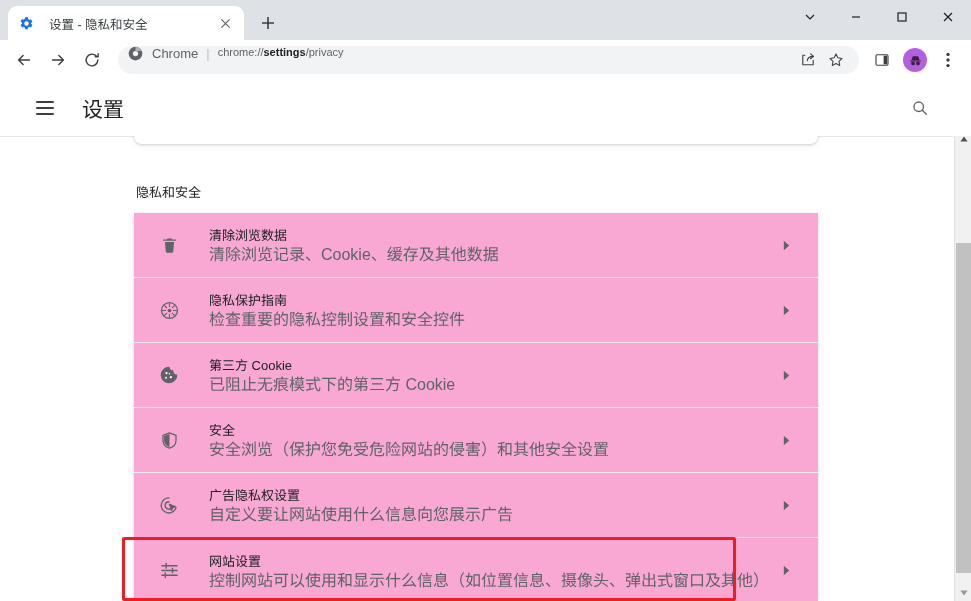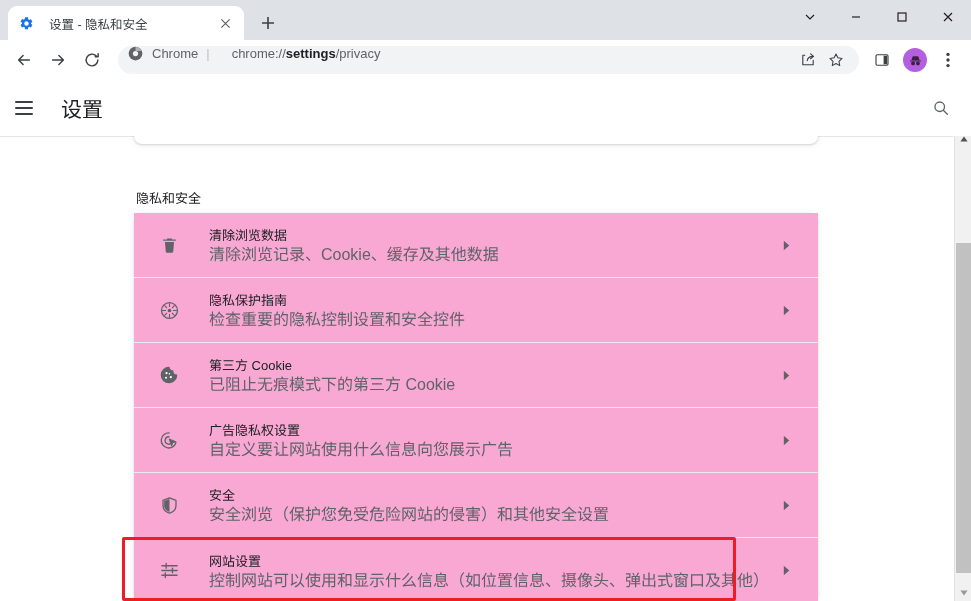--- a/index.html
+++ b/index.html
@@ -84,21 +84,21 @@
     background: #f1f3f4;
     border-radius: 14px;
     display: flex; 
     padding: 0 10px;
     gap: 8px;
     min-width: 0;
   }
   .omni-chrome-icon { width: 16px; height: 16px; flex: 0 0 16px; display:flex; }
   .omni-scheme { font-size: 13px; color: #5f6368; white-space: nowrap; }
   .omni-sep { color: #bdc1c6; font-size: 13px; }
-  .omni-url { font-size: 13px; color: #5f6368; white-space: nowrap; margin-left: 14px; }
+  .omni-url { font-size: 11px; color: #5f6368; white-space: nowrap; }
   .omni-url b { color: #202124; font-weight: 700; }
   .omni-right { margin-left: auto; display: flex; align-items: center; gap: 2px; }
   .omni-icon-btn {
     width: 26px; height: 26px;
     display: flex; align-items: center; justify-content: center;
     color: #3c4043;
   }
   .tb-icon-btn {
     width: 30px; height: 32px;
     display: flex; align-items: center; justify-content: center;
@@ -117,21 +117,21 @@
   .page {
     position: absolute; top: 80px; left: 0;
     width: 971px; height: 521px;
     background: #ffffff;
     overflow: hidden;
   }
   .settings-header {
     position: relative;
     height: 56px;
     display: flex; align-items: center;
-    padding: 0 0;
+    padding: 0 21px;
     background: #ffffff;
     z-index: 5;
   }
   .hamburger {
     width: 40px; height: 40px;
     display: flex; flex-direction: column; align-items: center; justify-content: center;
     gap: 4px;
     margin-left: 4px;
   }
   .hamburger span {
@@ -157,21 +157,21 @@
   .card-above {
     position: absolute;
     left: 134px; top: -52px;
     width: 684px; height: 60px;
     background: #ffffff;
     border-radius: 8px;
     box-shadow: 0 1px 2px rgba(60,64,67,.18), 0 1px 6px rgba(60,64,67,.10);
   }
   .section-title {
     position: absolute;
-    left: 136px; top: 52px;
+    left: 136px; top: 46px;
     font-size: 13px; color: #202124; font-weight: 400;
   }
   .card {
     position: absolute;
     left: 134px; top: 77px;
     width: 684px;
     background: #ffffff;
     border-radius: 8px;
     box-shadow: 0 1px 2px rgba(60,64,67,.18), 0 1px 6px rgba(60,64,67,.10);
     overflow: visible;
@@ -434,47 +434,47 @@
         </div>
         <div class="row-arrow">
           <svg width="9" height="11" viewBox="0 0 9 11" fill="#5f6368">
               <path d="M1.8 0.8 L7.2 5.5 L1.8 10.2 Z"></path>
             </svg>
         </div>
       </div>
 
       <div class="row">
         <div class="row-icon">
+          <svg width="19" height="19" viewBox="0 0 24 24" fill="none">
+            <path d="M12 2.4 L20.2 5.6 V11.6 c0 5.1-3.5 8.8-8.2 10 -4.7-1.2-8.2-4.9-8.2-10 V5.6 Z" stroke="#5f6368" stroke-width="1.6" stroke-linejoin="round"></path>
+            <path d="M12 3.9 V20.1 c-3.9-1.1-6.8-4.2-6.8-8.5 V6.4 Z" fill="#5f6368"></path>
+          </svg>
+        </div>
+        <div class="row-text">
+          <div class="row-title">安全</div>
+          <div class="row-sub">安全浏览（保护您免受危险网站的侵害）和其他安全设置</div>
+        </div>
+        <div class="row-arrow">
+          <svg width="9" height="11" viewBox="0 0 9 11" fill="#5f6368">
+              <path d="M1.8 0.8 L7.2 5.5 L1.8 10.2 Z"></path>
+            </svg>
+        </div>
+      </div>
+
+      <div class="row">
+        <div class="row-icon">
           <svg width="21" height="21" viewBox="0 0 24 24" fill="none" stroke="#5f6368" stroke-width="1.5">
             <path d="M19.6 13.6 A8.6 8.6 0 1 1 12 3.4"></path>
             <path d="M15.1 13.6 A4.2 4.2 0 1 1 12 7.8"></path>
             <path d="M11.6 10.2 L19.2 13.4 L15.6 14.6 L14.4 18.2 Z" fill="#5f6368" stroke="#5f6368" stroke-width="1.1" stroke-linejoin="round"></path>
           </svg>
         </div>
         <div class="row-text">
           <div class="row-title">广告隐私权设置</div>
           <div class="row-sub">自定义要让网站使用什么信息向您展示广告</div>
-        </div>
-        <div class="row-arrow">
-          <svg width="9" height="11" viewBox="0 0 9 11" fill="#5f6368">
-              <path d="M1.8 0.8 L7.2 5.5 L1.8 10.2 Z"></path>
-            </svg>
-        </div>
-      </div>
-
-      <div class="row">
-        <div class="row-icon">
-          <svg width="19" height="19" viewBox="0 0 24 24" fill="none">
-            <path d="M12 2.4 L20.2 5.6 V11.6 c0 5.1-3.5 8.8-8.2 10 -4.7-1.2-8.2-4.9-8.2-10 V5.6 Z" stroke="#5f6368" stroke-width="1.6" stroke-linejoin="round"></path>
-            <path d="M12 3.9 V20.1 c-3.9-1.1-6.8-4.2-6.8-8.5 V6.4 Z" fill="#5f6368"></path>
-          </svg>
-        </div>
-        <div class="row-text">
-          <div class="row-title">安全</div>
-          <div class="row-sub">安全浏览（保护您免受危险网站的侵害）和其他安全设置</div>
         </div>
         <div class="row-arrow">
           <svg width="9" height="11" viewBox="0 0 9 11" fill="#5f6368">
               <path d="M1.8 0.8 L7.2 5.5 L1.8 10.2 Z"></path>
             </svg>
         </div>
       </div>
 
       <div class="row">
         <div class="row-icon">

